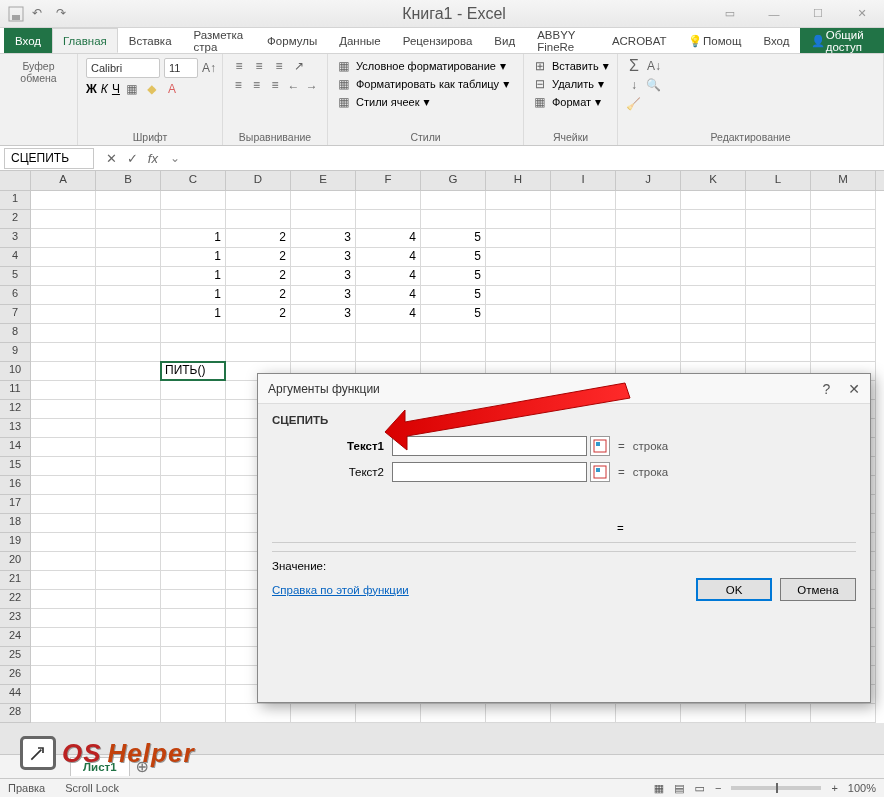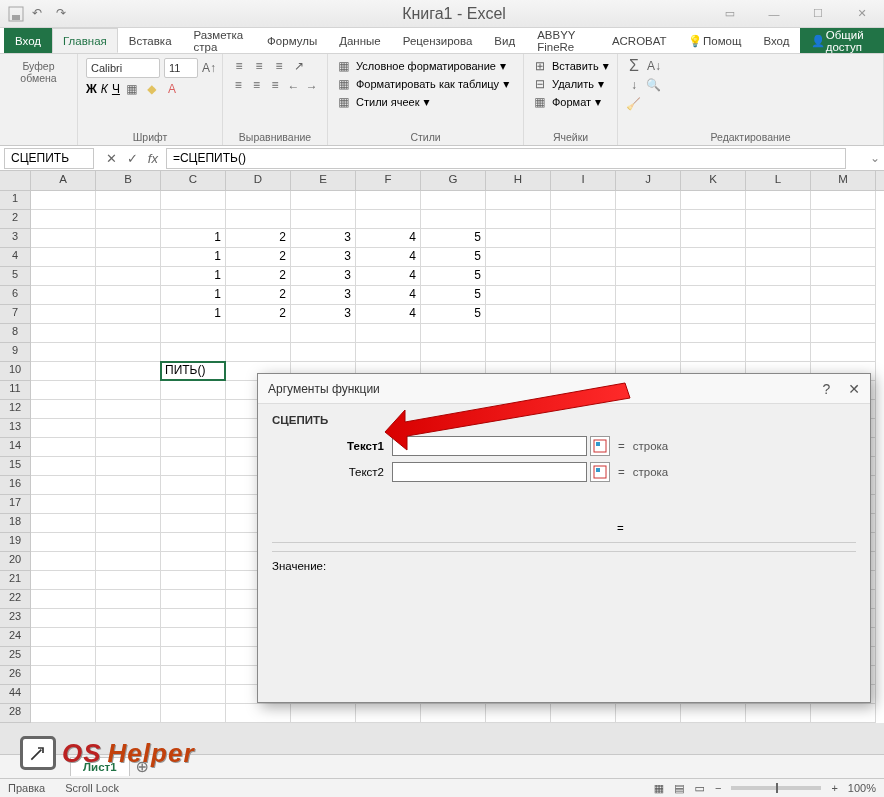--- a/index.html
+++ b/index.html
@@ -188,21 +188,20 @@
   </div>
 </div>
 
 <div class="namebox-row">
   <input class="namebox" value="СЦЕПИТЬ" style="">
   <div class="fx-icons">
     <span>✕</span>
     <span>✓</span>
     <span style="font-style:italic">fx</span>
   </div>
-  <input class="formula" value="=СЦЕПИТЬ()" style="">
   <div class="fx-expand">⌄</div>
 </div>
 
 <div class="sheet">
   <div class="col-hdrs">
     <div class="corner"></div>
     <div id="colhdrs" style="display: flex;">
         <div class="col-h" style="width: 65px;">A</div>
         <div class="col-h" style="width: 65px;">B</div>
         <div class="col-h" style="width: 65px;">C</div>
@@ -707,20 +706,27 @@
           </svg>
         </div>
       <div class="arg-eq">=</div>
       <div class="arg-val">строка</div>
     </div>
     <div style="text-align:left;padding-left:345px;margin-top:40px">=</div>
     <div class="dlg-sep"></div>
     <div class="dlg-sep"></div>
     <div class="dlg-result">Значение:</div>
   </div>
+  <div class="dlg-foot">
+    <a class="dlg-link">Справка по этой функции</a>
+    <div class="dlg-btns">
+      <button class="dlg-btn primary">OK</button>
+      <button class="dlg-btn">Отмена</button>
+    </div>
+  </div>
 </div>
 
 <svg class="arrow" width="260" height="80">
   <defs>
       <linearGradient id="ra" x1="0" y1="0" x2="1" y2="0">
         <stop offset="0" stop-color="#d80000"></stop>
         <stop offset="1" stop-color="#ff2a2a"></stop>
       </linearGradient>
     </defs>
   <polygon points="10,52 30,30 30,42 250,3 255,18 32,56 32,70" fill="url(#ra)" stroke="#a00" stroke-width="1"></polygon>

